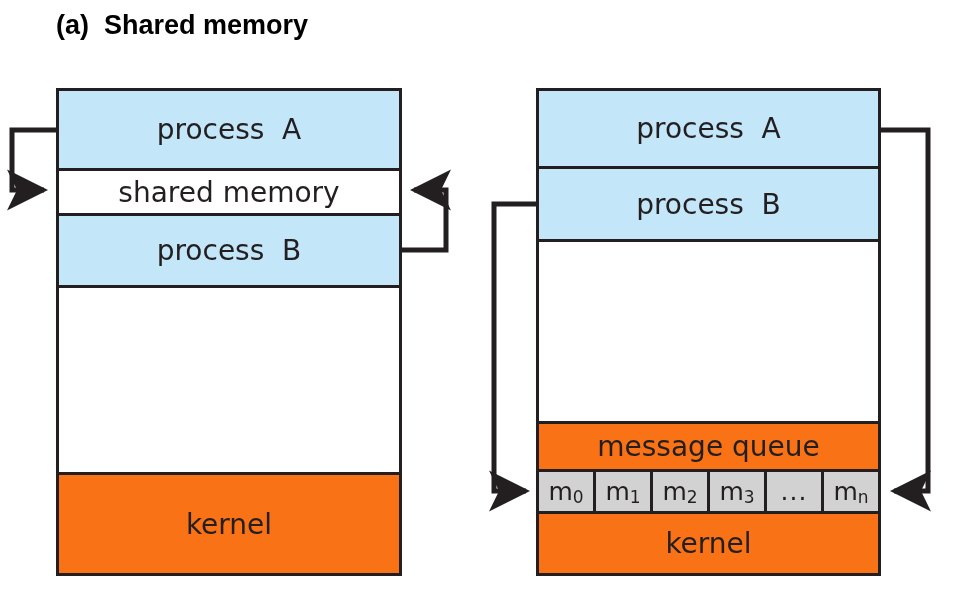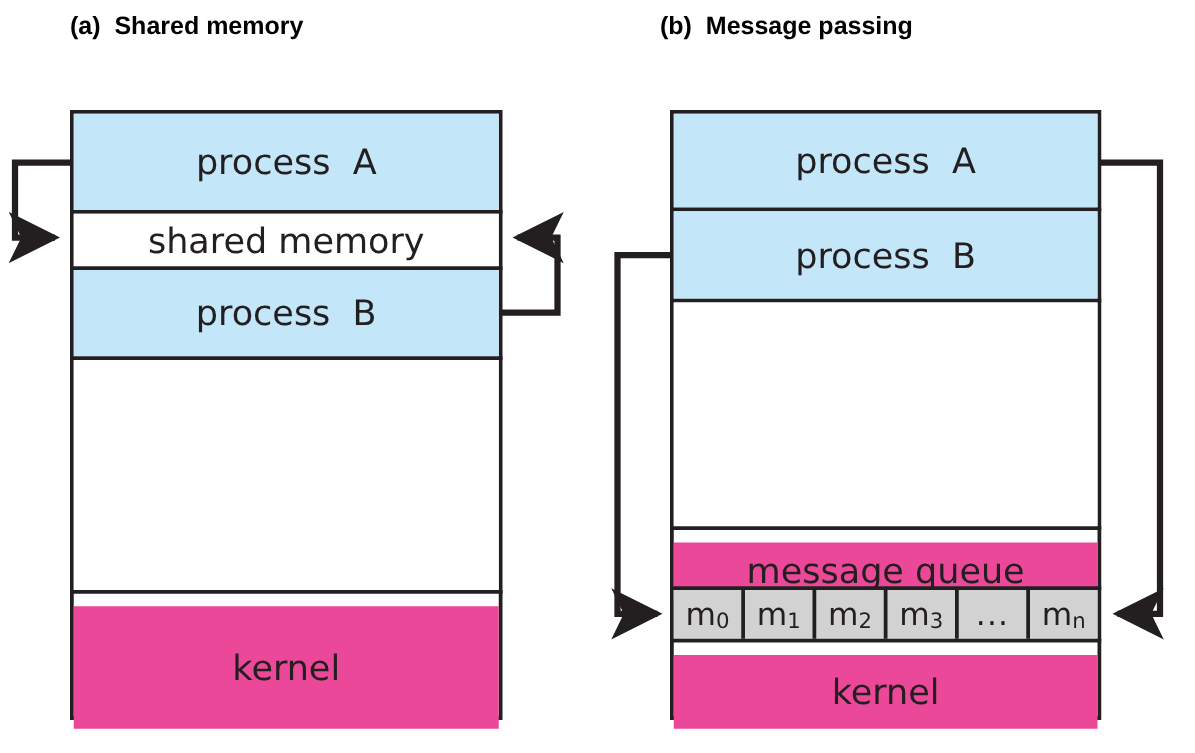--- a/index.html
+++ b/index.html
@@ -18,21 +18,21 @@
     position: absolute;
     left: 0;
     top: 0;
     width: 956px;
     height: 602px;
   }
   .panel-title {
     position: absolute;
     font-family: "Liberation Sans", "DejaVu Sans", sans-serif;
     font-weight: bold;
-    font-size: 20px;
+    font-size: 27px;
     color: #000000;
     white-space: pre;
     letter-spacing: 0px;
     text-align: right;
   }
   #title-a { left: 56px; top: 10px; }
   #title-b { left: 528px; top: 10px; }
 
   .memory-box {
     position: absolute;
@@ -44,22 +44,22 @@
     position: absolute;
     box-sizing: border-box;
     display: flex;
     align-items: center;
     justify-content: center;
     font-size: 28px;
     color: #231f20;
     white-space: pre;
   }
   .row-blue { background: #c3e6f8; }
-  .row-gray { background: #ec4899; margin-top: 10px; }
-  .row-white { background: #ffffff; }
+  .row-gray { background: #f97316; }
+  .row-white { background: #ffffff; border-radius: 18px; }
 
   .divider {
     position: absolute;
     background: #231f20;
     height: 3px;
   }
 
   .msg-cells {
     position: absolute;
     box-sizing: border-box;
@@ -122,21 +122,20 @@
 
   <div class="row row-white" style="left:59px; top:288px; width:340px; height:184px;">
     <span></span>
   </div>
   <div class="divider" style="left:56px; top:472px; width:346px;"></div>
 
   <div class="row row-gray" style="left:59px; top:475px; width:340px; height:98px;">
     <span>kernel</span>
   </div>
 
-  <div class="panel-title" id="title-b">(b)  Message passing</div>
 
   <div class="memory-box" id="box-b" style="left:536px; top:88px; width:345px; height:488px;">
   </div>
 
   <div class="row row-blue" style="left:539px; top:91px; width:339px; height:75px;">
     <span>process  A</span>
   </div>
   <div class="divider" style="left:536px; top:166px; width:345px;"></div>
 
   <div class="row row-blue" style="left:539px; top:169px; width:339px; height:70px;">

